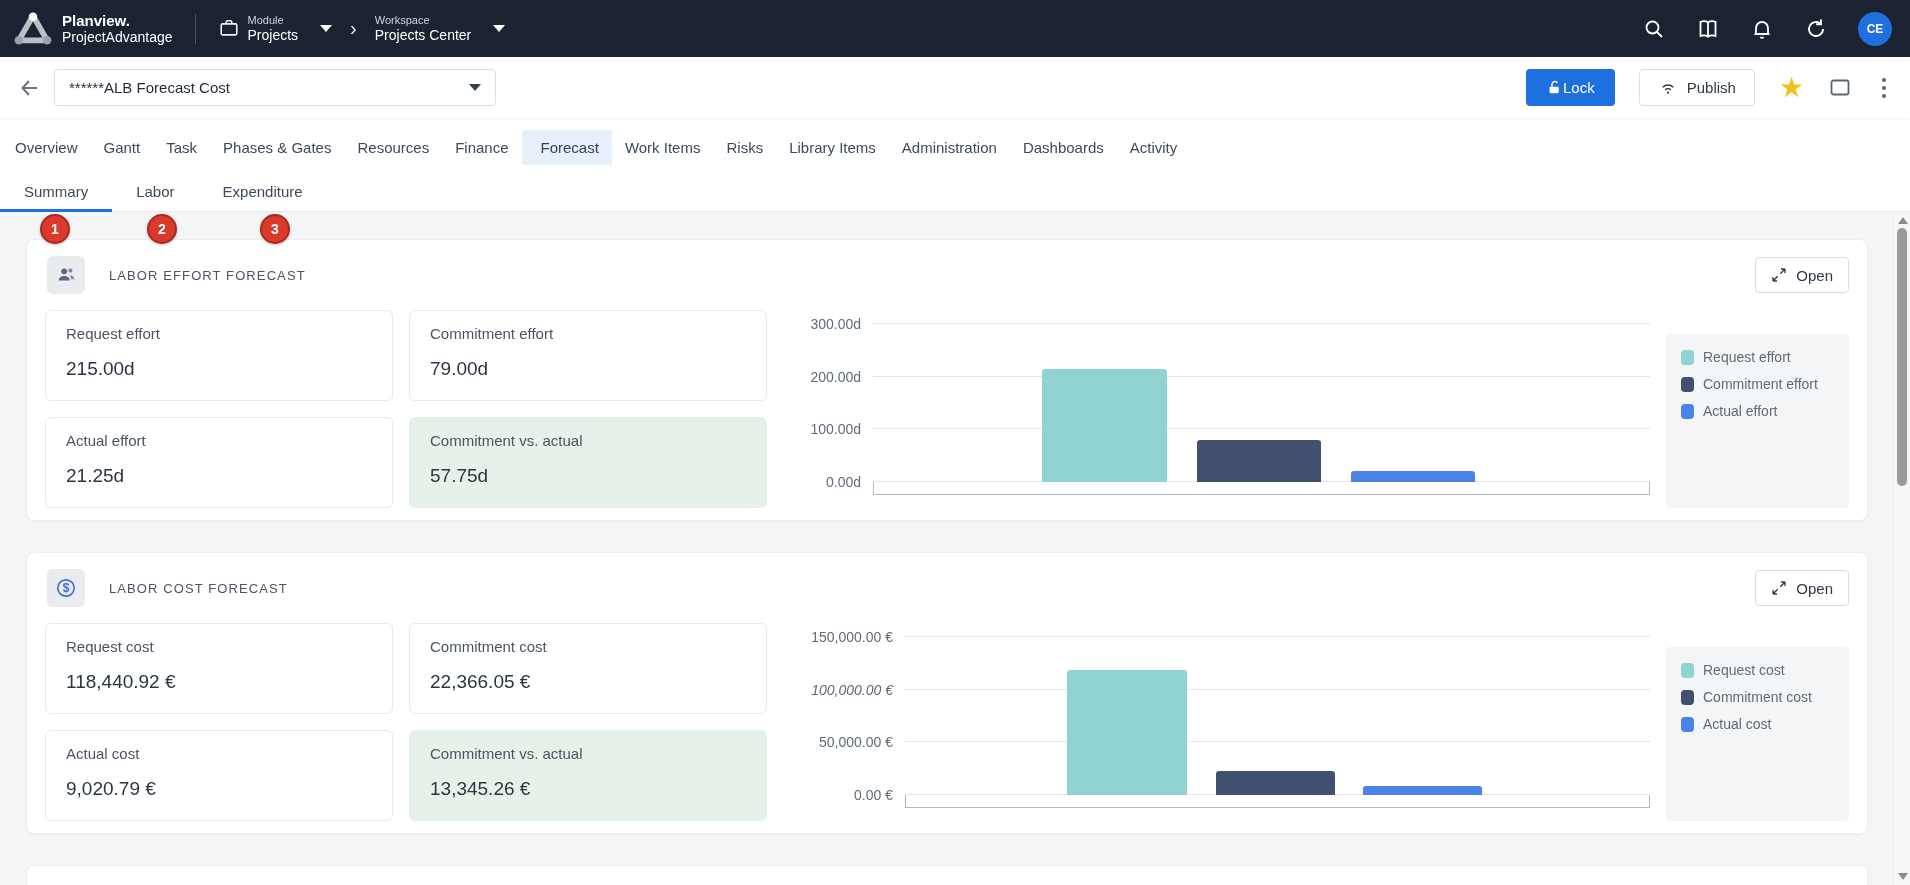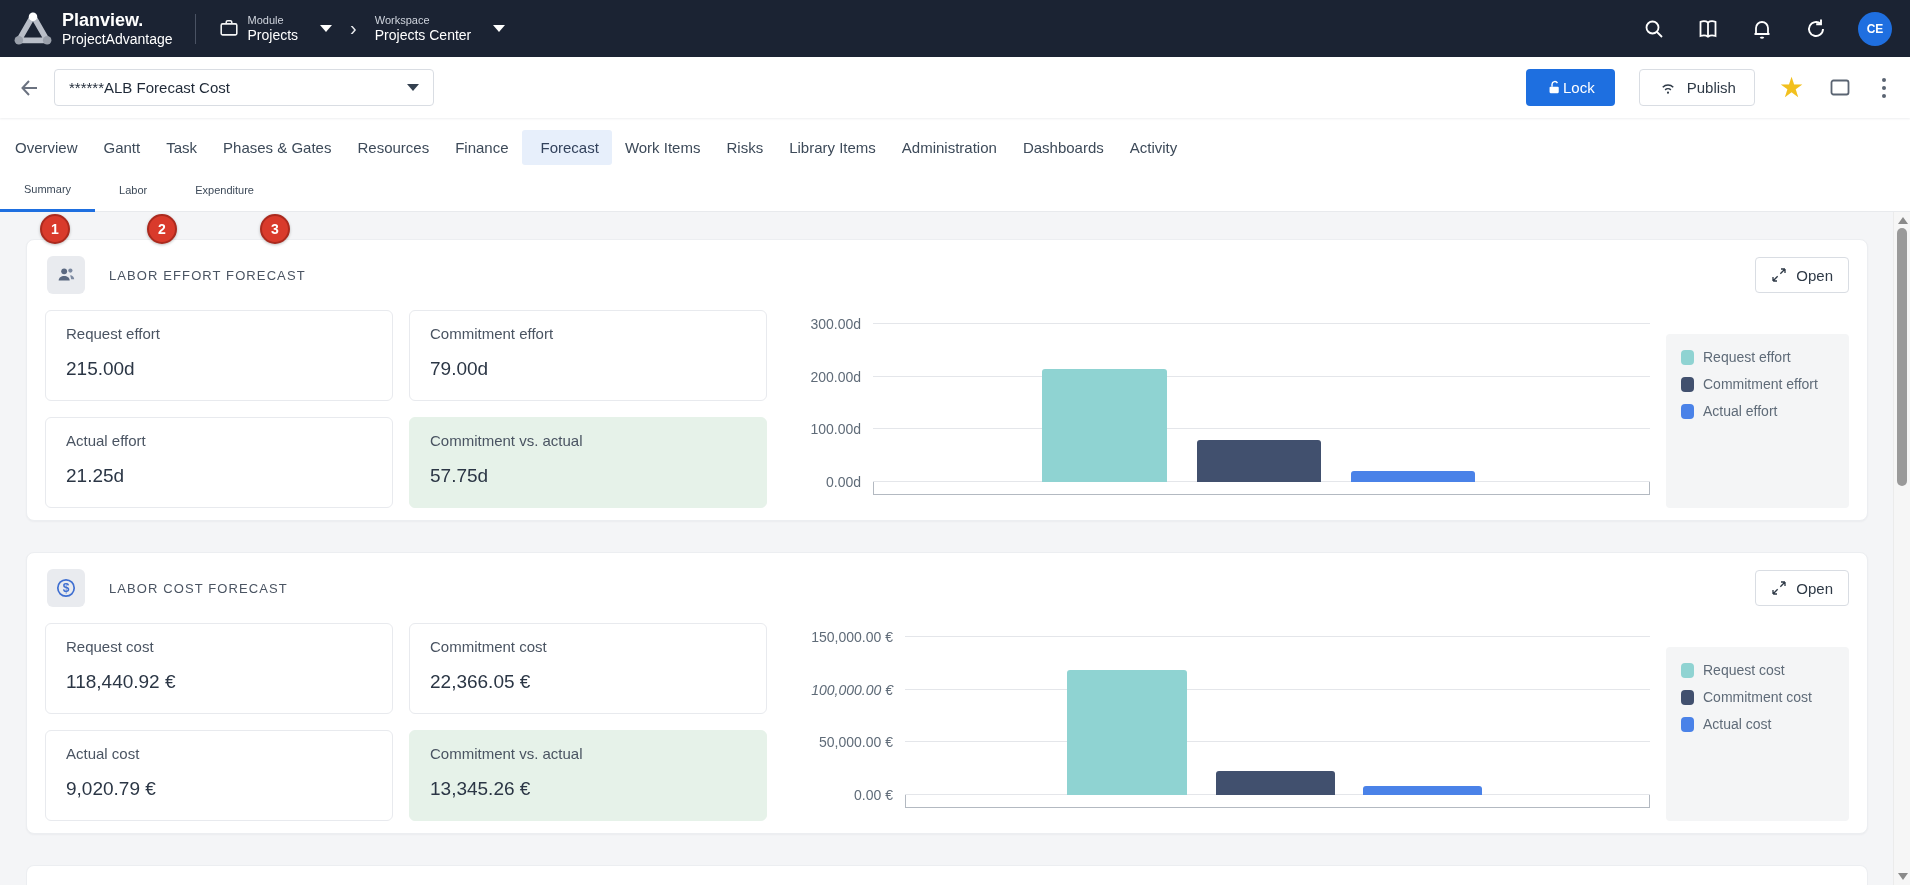--- a/index.html
+++ b/index.html
@@ -4,57 +4,57 @@
 <style>
   * { margin:0; padding:0; box-sizing:border-box; }
   html,body { width:1910px; height:885px; overflow:hidden; }
   body { font-family:"Liberation Sans", sans-serif; background:#f4f5f7; color:#2f3a47; position:relative; }
 
   
   .topbar { height:57px; background:#1b2333; display:flex; align-items:center; padding:0 18px 0 14px; color:#fff; }
   .brand { display:flex; align-items:center; gap:10px; }
   .brand-logo { width:38px; height:34px; }
   .brand-text { line-height:1.15; }
-  .brand-text .l1 { font-size:18px; font-weight:700; }
+  .brand-text .l1 { font-size:15px; font-weight:700; }
   .brand-text .l2 { font-size:14px; font-weight:400; }
   .topbar-sep { width:1px; height:30px; background:#4a5263; margin:0 22px; }
   .crumb { display:flex; align-items:center; gap:8px; cursor:pointer; }
   .crumb-icon { width:22px; height:22px; opacity:.95; }
   .crumb-text { line-height:1.2; }
   .crumb-text .small { font-size:11px; color:#cfd4dd; }
   .crumb-text .big { font-size:14px; font-weight:400; color:#fff; }
   .caret-down-w { width:0; height:0; border-left:6px solid transparent; border-right:6px solid transparent; border-top:7px solid #fff; margin-left:14px; }
   .crumb-chevron { font-size:20px; color:#e8eaee; margin:0 18px; font-weight:400; }
   .topbar-right { margin-left:auto; display:flex; align-items:center; gap:30px; }
   .tb-icon { width:24px; height:24px; display:block; cursor:pointer; }
   .avatar { width:34px; height:34px; border-radius:50%; background:#1f6fe0; color:#fff; font-size:12px; font-weight:700; display:flex; align-items:center; justify-content:center; cursor:pointer; }
 
   
   .toolbar { height:61px; background:#fff; display:flex; align-items:center; padding:0 18px 0 14px; box-shadow:0 1px 2px rgba(20,30,50,.07); position:relative; z-index:5; }
   .back-btn { background:none; border:none; cursor:pointer; padding:4px; margin-right:8px; }
   .back-btn svg { width:24px; height:24px; display:block; }
-  .entity-select { width:380px; height:37px; border:1px solid #d9dde3; border-radius:4px; background:#fff; display:flex; align-items:center; padding:0 14px; cursor:pointer; }
+  .entity-select { width:442px; height:37px; border:1px solid #d9dde3; border-radius:4px; background:#fff; display:flex; align-items:center; padding:0 14px; cursor:pointer; }
   .entity-select .val { font-size:15px; color:#1f2937; font-weight:400; flex:1; white-space:nowrap; overflow:hidden; }
   .caret-down-d { width:0; height:0; border-left:6px solid transparent; border-right:6px solid transparent; border-top:7px solid #34404f; }
   .toolbar-right { margin-left:auto; display:flex; align-items:center; gap:24px; }
   .btn-lock { display:flex; align-items:center; gap:0; background:#1e6fe0; color:#fff; border:none; border-radius:4px; height:37px; padding:0 20px; font-size:15px; font-family:inherit; cursor:pointer; }
   .btn-publish { display:flex; align-items:center; gap:9px; background:#fff; color:#2f3a47; border:1px solid #d9dde3; border-radius:4px; height:37px; padding:0 18px; font-size:15px; font-family:inherit; cursor:pointer; }
   .star { font-size:28px; color:#f2c01e; line-height:1; cursor:pointer; }
   .comment-icon { width:24px; height:24px; cursor:pointer; }
   .kebab { display:flex; flex-direction:column; gap:4px; padding:4px 6px; cursor:pointer; }
   .kebab i { width:4px; height:4px; border-radius:50%; background:#5a6472; }
 
   
   .tabs { height:59px; background:#fff; display:flex; align-items:center; padding:0 2px; }
   .tab { background:none; border:none; font-family:inherit; font-size:15px; color:#3d4a59; padding:9px 13px; cursor:pointer; border-radius:3px; white-space:nowrap; }
   .tab.active { background:#e7effb; color:#33425c;padding-left:19px; }
 
   
   .subtabs { height:35px; background:#fff; display:flex; align-items:flex-start; padding:0 0 0 0; border-bottom:1px solid #e8eaed; position:relative; z-index:2; }
-  .subtab { background:none; border:none; font-family:inherit; font-size:11px; color:#3d4a59; padding:6px 24px 15px 24px; cursor:pointer; position:relative; height:35px; }
+  .subtab { background:none; border:none; font-family:inherit; font-size:15px; color:#3d4a59; padding:6px 24px 15px 24px; cursor:pointer; position:relative; height:35px; }
   .subtab.active { border-bottom:3px solid #1e6fe0; font-weight:400; }
 
   .badge-row { position:absolute; top:212px; left:0; width:100%; height:0; z-index:10; }
   .badge { position:absolute; width:30px; height:30px; border-radius:50%; background:#d93a2b; border:2px solid #ab2a1e; color:#fff; font-size:14px; font-weight:700; display:flex; align-items:center; justify-content:center; top:2px; box-shadow:0 1px 3px rgba(0,0,0,.25); }
 
   
   .content { padding:27px 42px 0 26px; }
   .card { background:#fff; border-radius:8px; border:1px solid #eceef1; box-shadow:0 1px 2px rgba(25,35,55,.04); padding:16px 18px 14px 18px; height:282px; margin-bottom:31px; }
   .card-head { display:flex; align-items:center; height:38px; }
   .card-icon { width:38px; height:38px; border-radius:6px; background:#e9ebef; display:flex; align-items:center; justify-content:center; margin-left:2px; }

